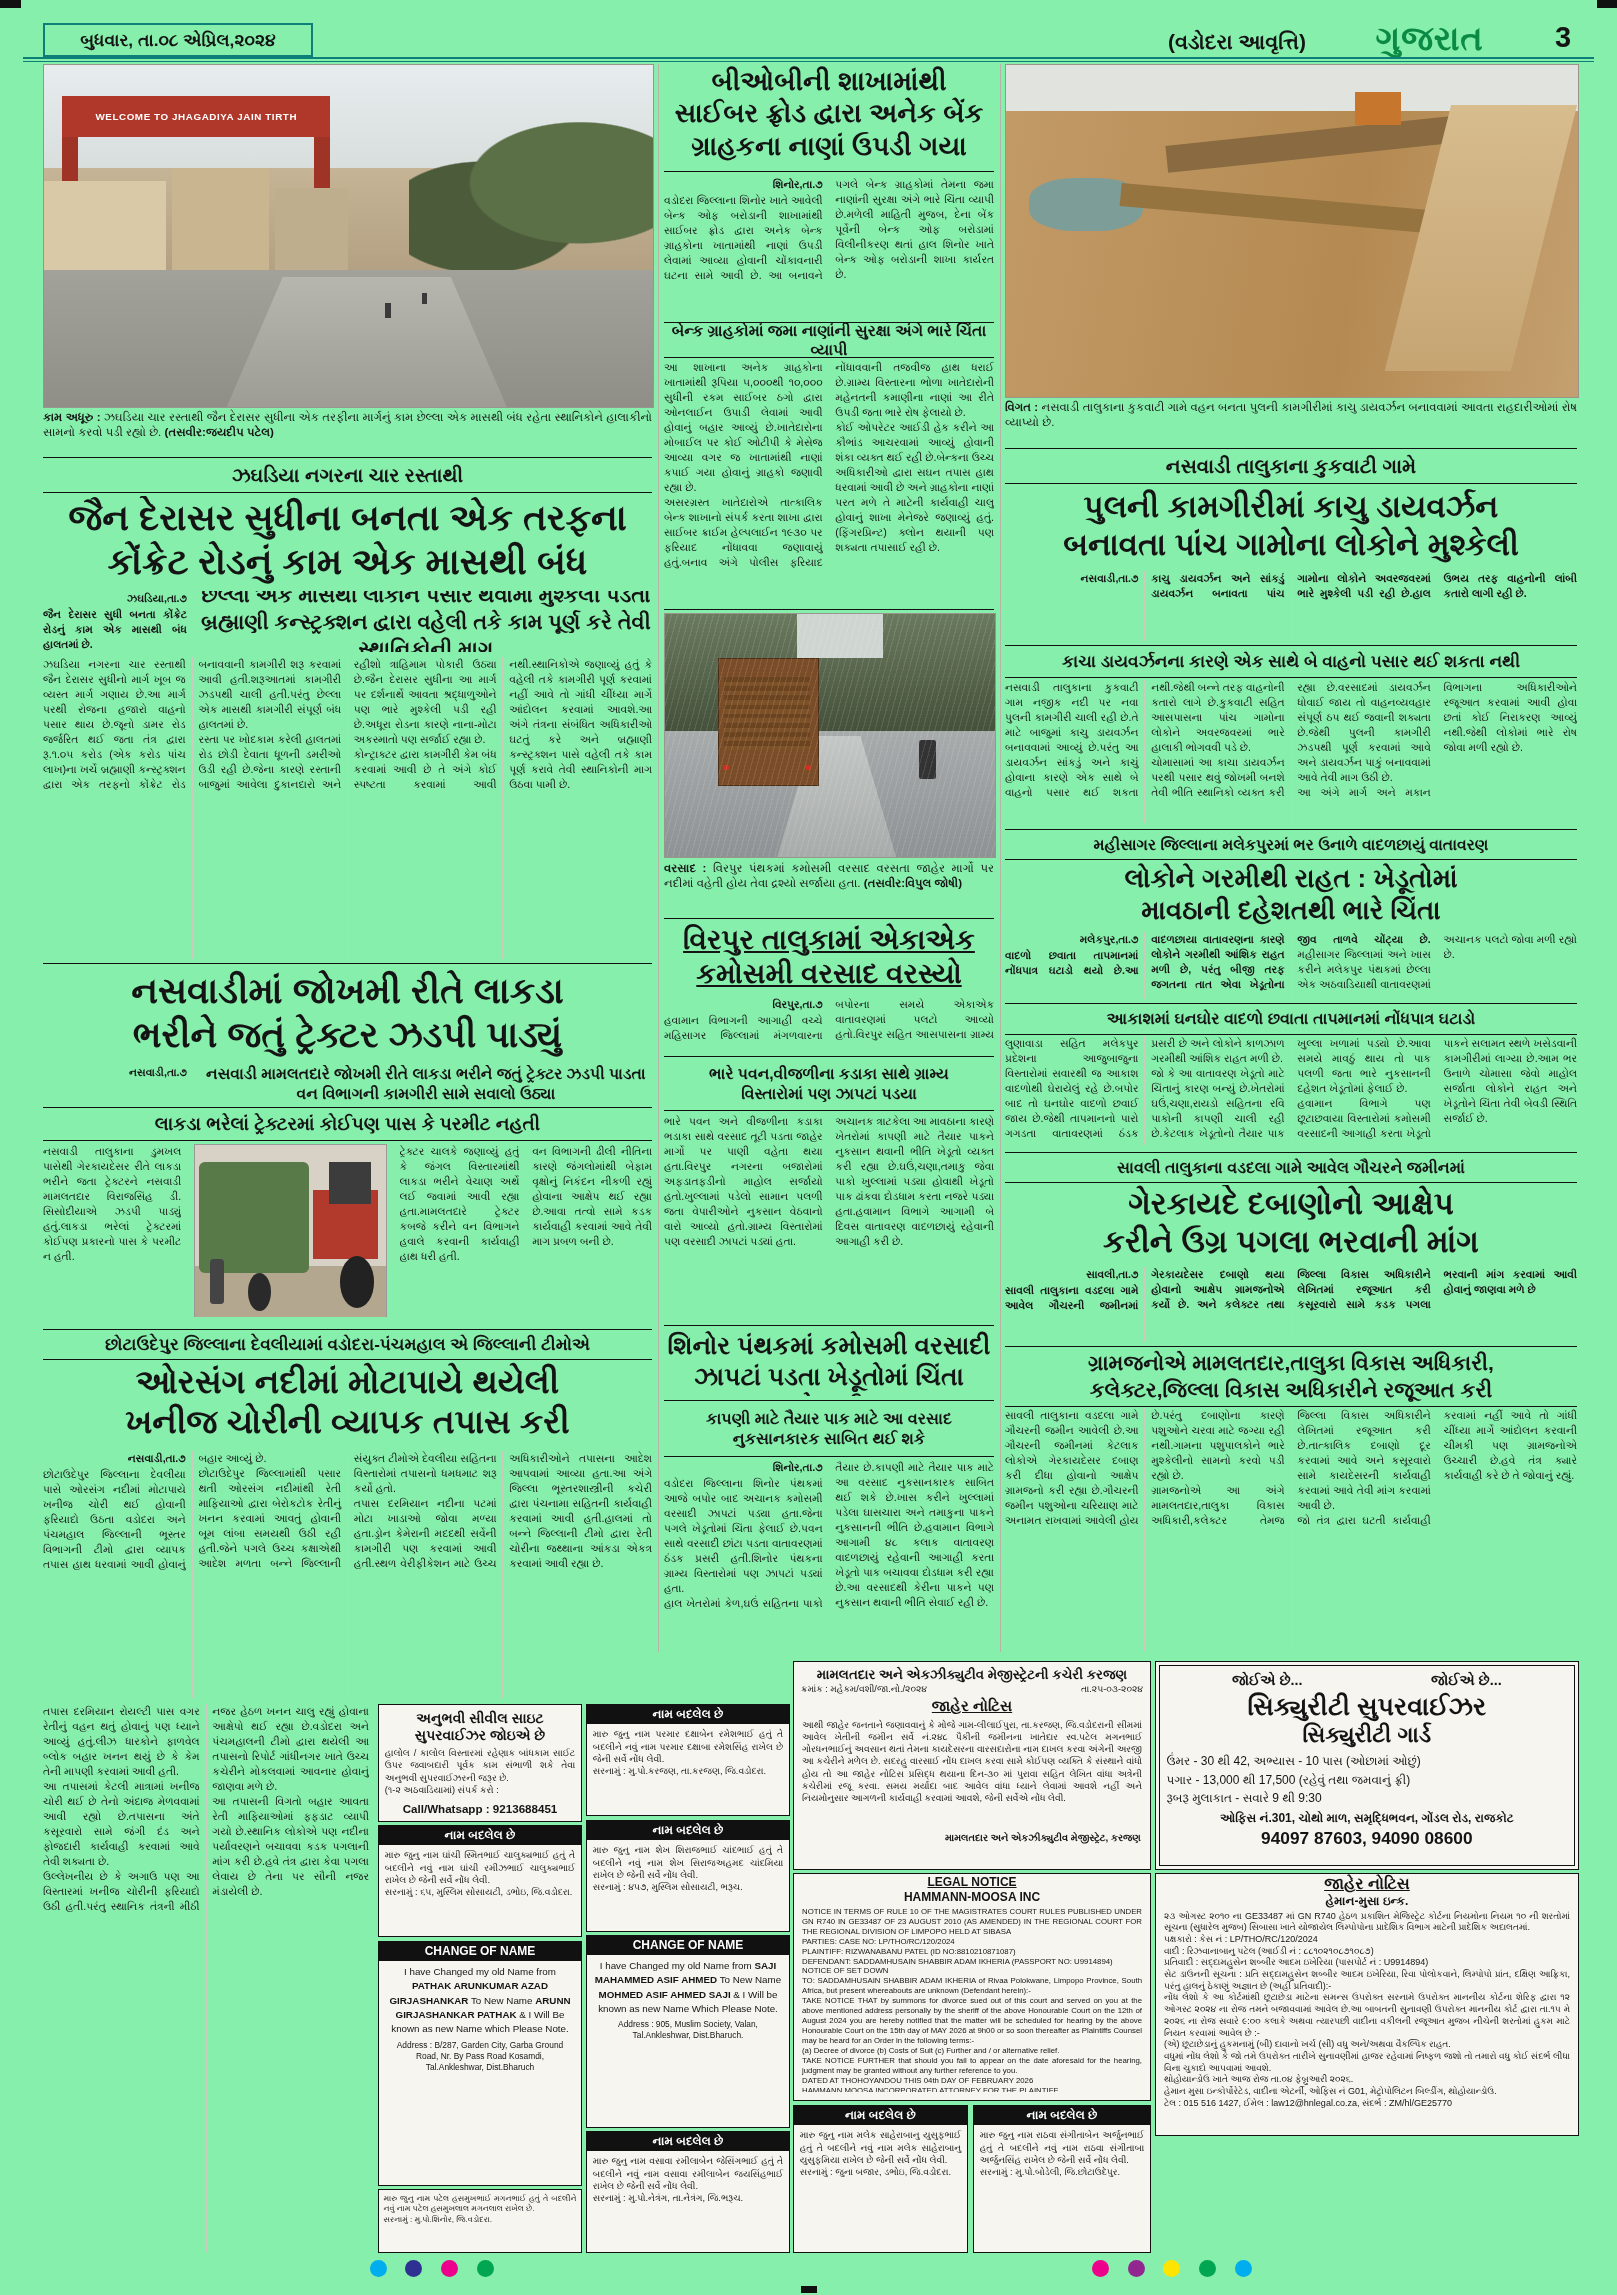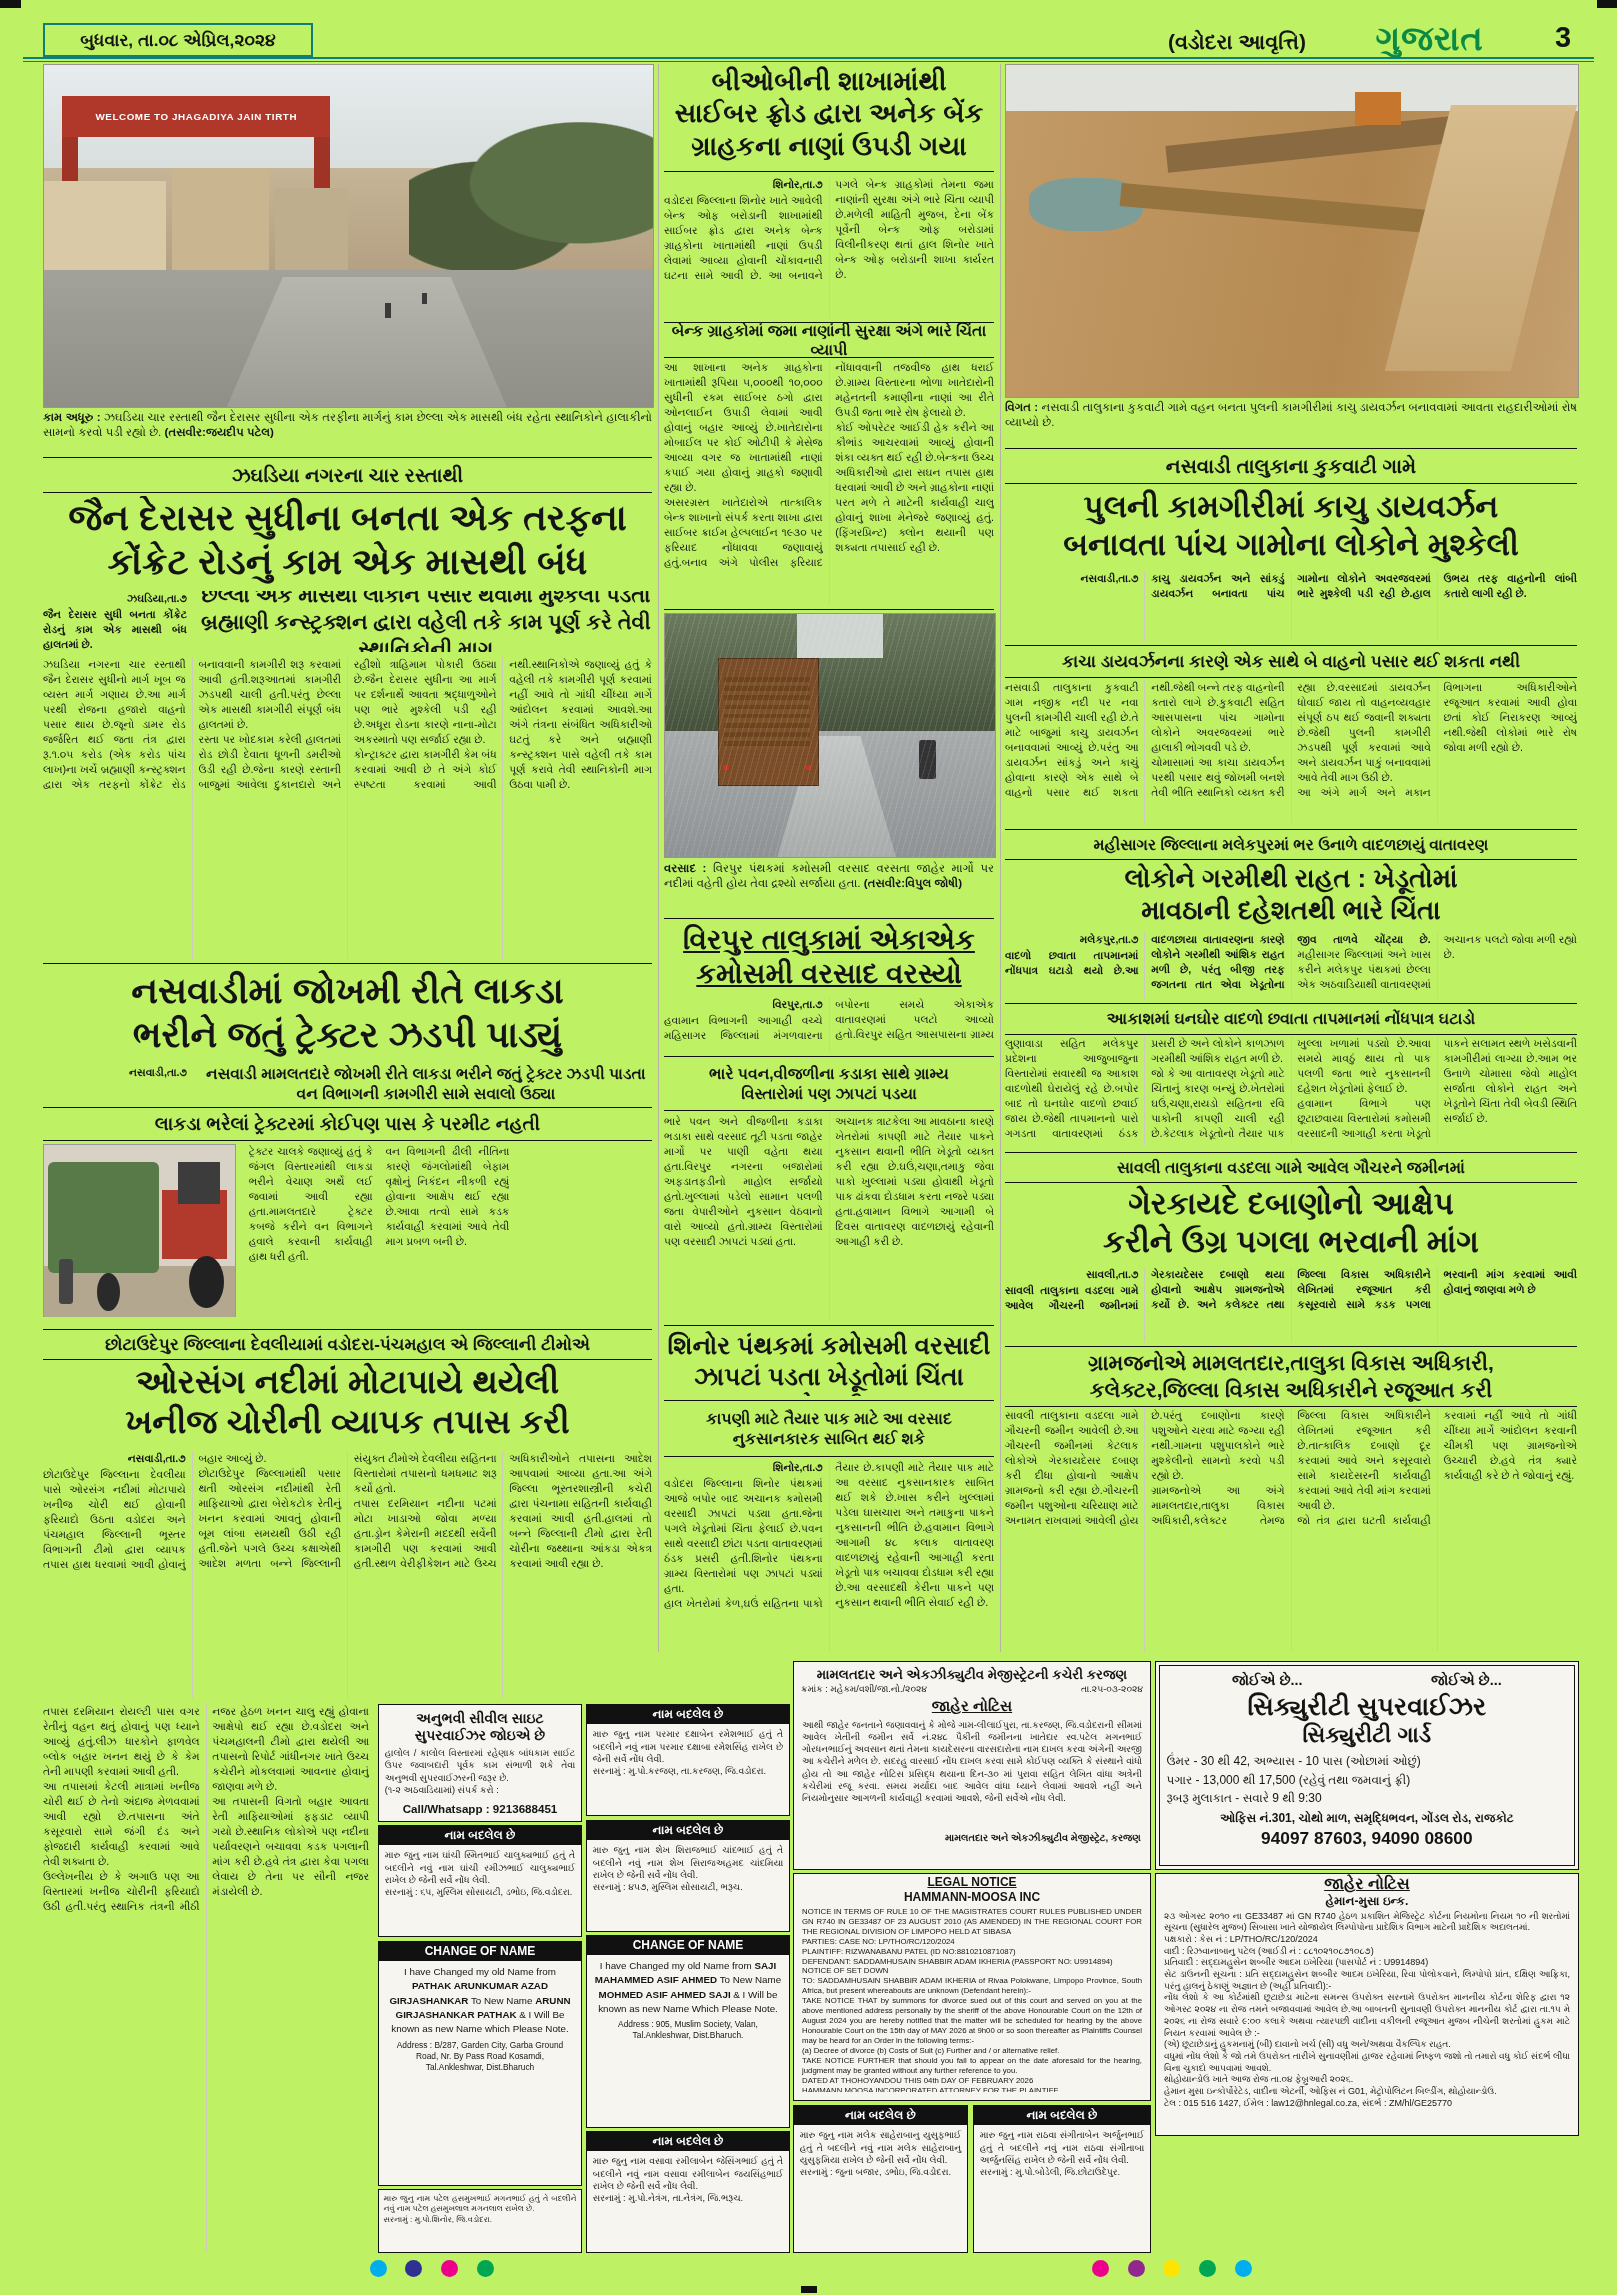--- a/index.html
+++ b/index.html
@@ -1,16 +1,16 @@
 <!DOCTYPE html>
 <html style="--teal: #0d7f78; --green: #0a8a45; --dotL1: #00adef; --dotL2: #2e3192; --dotL3: #ec008c; --dotL4: #00a651; --dotR1: #ec008c; --dotR2: #92278f; --dotR3: #ffe400; --dotR4: #00a651; --dotR5: #00adef;font-size:9.2px"><head>
 <meta charset="utf-8">
 <style>
   html,body{margin:0;padding:0;background:#dedbd3;}
-  .page{position:relative;width:1617px;height:2295px;background:#bef264;color:#141414;
+  .page{position:relative;width:1617px;height:2295px;background:#86efac;color:#141414;
         font-family:"Liberation Sans","DejaVu Sans",sans-serif;overflow:hidden;}
   .abs{position:absolute;}
   
   .datebox{border:2.3px double var(--teal);display:flex;align-items:center;justify-content:center;
            font-weight:bold;font-size:17.3px;}
   .edition{font-size:21px;font-weight:bold;text-align:right;}
   .masthead{font-size:34px;font-weight:bold;color:var(--green);text-align:center;letter-spacing:0.6px;}
   .pageno{font-size:29px;font-weight:bold;}
   .headrule{height:2.3px;border-top:2.3px solid var(--teal);border-bottom:1.7px solid var(--teal);}
   .cornermark{background:#111;}
@@ -285,20 +285,21 @@
   <div class="abs hl" style="left:43px;top:969px;width:609px;height:91px;font-size:36px;">નસવાડીમાં જોખમી રીતે લાકડા
 ભરીને જતું ટ્રેક્ટર ઝડપી પાડ્યું</div>
   <div class="abs introrow" style="left:43px;top:1065px;width:609px;height:38px;">
     <div class="body" style="width:144px;height:38px;">
       <span class="dl">નસવાડી,તા.૭</span>
     </div>
     <div class="introbold" style="font-size:15.6px;">નસવાડી મામલતદારે જોખમી રીતે લાકડા ભરીને જતું ટ્રેક્ટર ઝડપી પાડતા વન વિભાગની કામગીરી સામે સવાલો ઉઠ્યા</div>
   </div>
   <div class="abs sub" style="left:43px;top:1107px;width:609px;height:32px;font-size:18.5px;">લાકડા ભરેલાં ટ્રેક્ટરમાં કોઈપણ પાસ કે પરમીટ નહતી</div>
   <div class="abs introrow" style="left:43px;top:1144px;width:609px;height:173px;">
+    <div class="body" style="width:143px;height:173px;"><span>નસવાડી તાલુકાના ડુમખલ પાસેથી ગેરકાયદેસર રીતે લાકડા ભરીને જતા ટ્રેક્ટરને નસવાડી મામલતદાર વિરાજસિંહ ડી. સિસોદીયાએ ઝડપી પાડ્યું હતું.લાકડા ભરેલાં ટ્રેક્ટરમાં કોઈપણ પ્રકારનો પાસ કે પરમીટ ન હતી.</span></div>
     <div class="p4" style="height:173px;">
       <div class="p4-ground"></div>
       <div class="p4-load"></div>
       <div class="p4-tractor"></div>
       <div class="p4-cab"></div>
       <div class="p4-wheel"></div>
       <div class="p4-wheel2"></div>
       <div class="p4-man"></div>
     </div>
     <div class="body" style="width:124px;height:173px;"><span>ટ્રેક્ટર ચાલકે જણાવ્યું હતું કે જંગલ વિસ્તારમાંથી લાકડા ભરીને વેચાણ અર્થે લઈ જવામાં આવી રહ્યા હતા.મામલતદારે ટ્રેક્ટર કબજે કરીને વન વિભાગને હવાલે કરવાની કાર્યવાહી હાથ ધરી હતી.</span></div>

